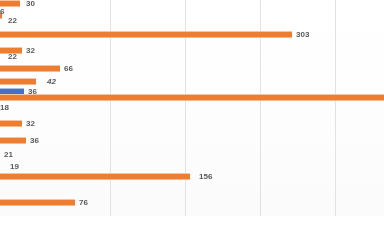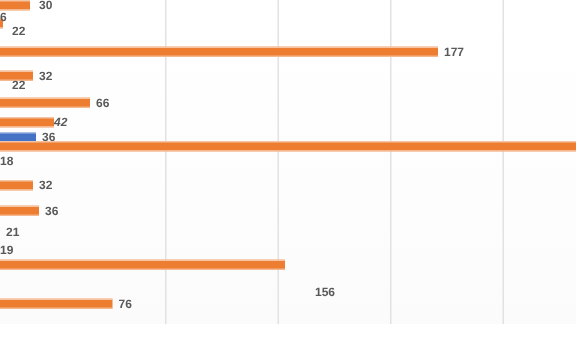--- a/index.html
+++ b/index.html
@@ -82,36 +82,36 @@
       </div>
       <div class="row" style="top: 9px; width: 384px;">
         <div class="bar orange" style="width: 2px; background: rgb(237, 125, 49);"></div>
         <div class="cat-label" style="left: 0px; color: rgb(89, 89, 89); top: -2px;">6</div>
       </div>
       <div class="row" style="top: 18px; width: 384px;">
         <div class="cat-label" style="left: 8px; color: rgb(89, 89, 89); top: -2px;">22</div>
       </div>
       <div class="row" style="top: 28px; width: 384px;">
         <div class="bar orange" style="width: 292px; background: rgb(237, 125, 49);"></div>
-        <div class="bar-label" style="left: 296px; color: rgb(89, 89, 89);">177</div>
+        <div class="bar-label" style="left: 296px; color: rgb(89, 89, 89);">303</div>
       </div>
       <div class="row" style="top: 44px; width: 384px;">
         <div class="bar orange" style="width: 22px; background: rgb(237, 125, 49);"></div>
         <div class="bar-label" style="left: 26px; color: rgb(89, 89, 89);">32</div>
       </div>
       <div class="row" style="top: 54px; width: 384px;">
         <div class="cat-label" style="left: 8px; color: rgb(89, 89, 89); top: -2px;">22</div>
       </div>
       <div class="row" style="top: 62px; width: 352px;">
         <div class="bar orange" style="width: 60px; background: rgb(237, 125, 49);"></div>
         <div class="bar-label" style="left: 64px; color: rgb(89, 89, 89);">66</div>
       </div>
       <div class="row" style="top: 75px; width: 384px;">
         <div class="bar orange" style="width: 36px; background: rgb(237, 125, 49);"></div>
-        <div class="bar-label" style="left: 36px; color: rgb(89, 89, 89); font-style: italic;">42</div>
+        <div class="bar-label" style="left: 47px; color: rgb(89, 89, 89); font-style: italic;">42</div>
       </div>
       <div class="row" style="top: 85px; width: 384px;">
         <div class="bar blue" style="width: 24px; background: rgb(68, 114, 196);"></div>
         <div class="bar-label" style="left: 28px; color: rgb(89, 89, 89);">36</div>
       </div>
       <div class="row" style="top: 91px; width: 384px;">
         <div class="bar orange" style="width: 384px; background: rgb(237, 125, 49);"></div>
       </div>
       <div class="row" style="top: 105px; width: 345px;">
         <div class="cat-label" style="left: 0px; color: rgb(89, 89, 89); top: -2px;">18</div>
@@ -121,24 +121,24 @@
         <div class="bar-label" style="left: 26px; color: rgb(89, 89, 89);">32</div>
       </div>
       <div class="row" style="top: 134px; width: 384px;">
         <div class="bar orange" style="width: 26px; background: rgb(237, 125, 49);"></div>
         <div class="bar-label" style="left: 30px; color: rgb(89, 89, 89);">36</div>
       </div>
       <div class="row" style="top: 152px; width: 312px;">
         <div class="cat-label" style="left: 4px; color: rgb(89, 89, 89); top: -2px;">21</div>
       </div>
       <div class="row" style="top: 164px; width: 384px;">
-        <div class="cat-label" style="left: 0px; color: rgb(89, 89, 89); top: -2px;">19</div>
+        <div class="cat-label" style="left: 10px; color: rgb(89, 89, 89); top: -2px;">19</div>
       </div>
       <div class="row" style="top: 170px; width: 384px;">
         <div class="bar orange" style="width: 190px; background: rgb(237, 125, 49);"></div>
-        <div class="bar-label" style="left: 210px; color: rgb(89, 89, 89); margin-top: 18px;">156</div>
+        <div class="bar-label" style="left: 199px; color: rgb(89, 89, 89);">156</div>
       </div>
       <div class="row" style="top: 196px; width: 384px;">
         <div class="bar orange" style="width: 75px; background: rgb(237, 125, 49);"></div>
         <div class="bar-label" style="left: 79px; color: rgb(89, 89, 89);">76</div>
       </div>
     </div>
 </div>
 
 </body></html>

